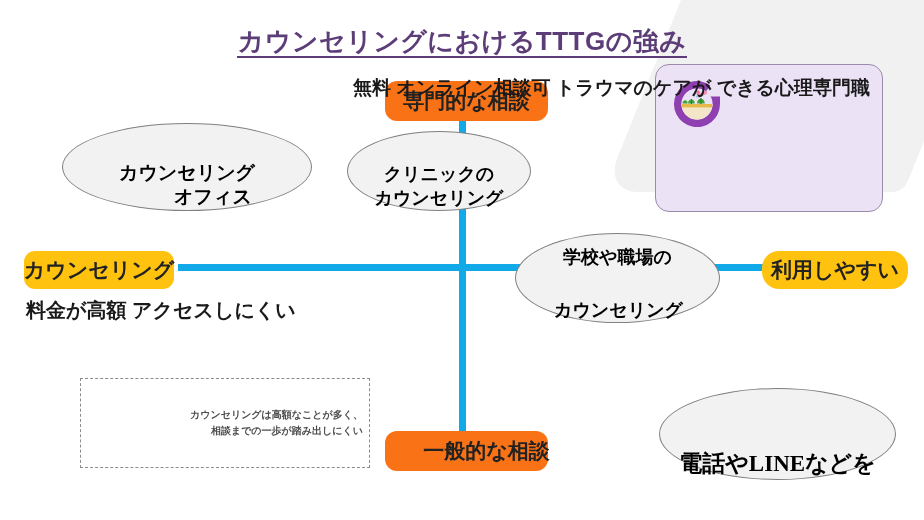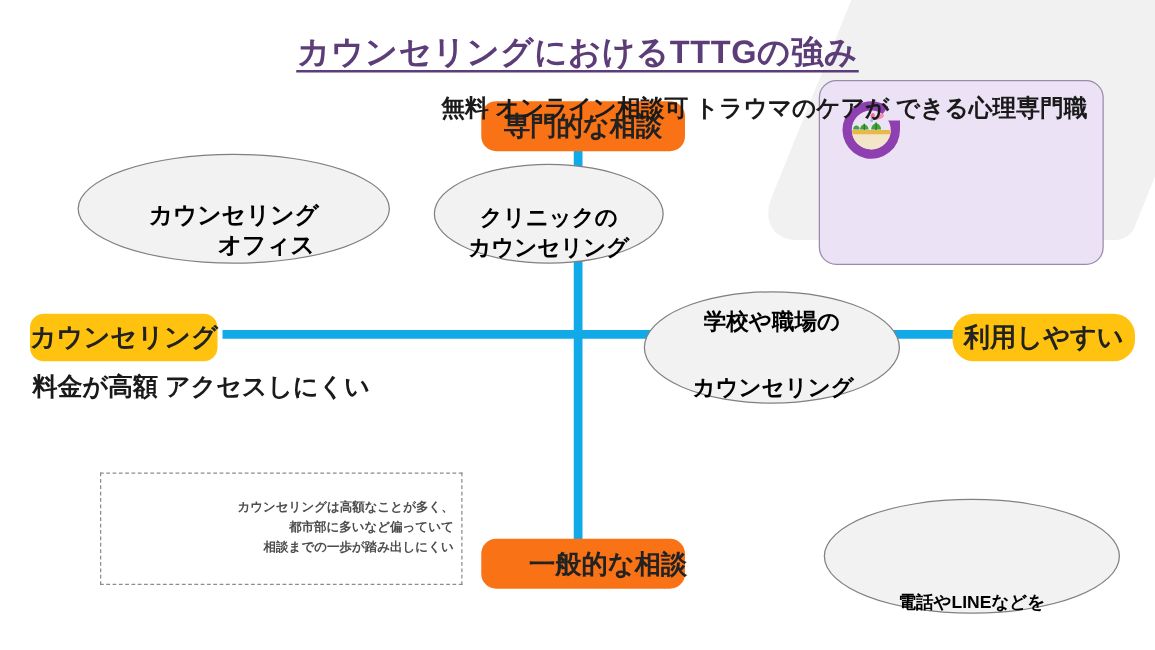--- a/index.html
+++ b/index.html
@@ -124,21 +124,21 @@
     font-weight: bold;
     box-sizing: border-box;
     text-align: center;
     line-height: 1.3;
   }
   .ellipse span { display: block; white-space: nowrap; }
 
   #ell-office   { left: 62px;  top: 123px; width: 250px; height: 88px;  font-size: 19px; }
   #ell-clinic   { left: 347px; top: 131px; width: 184px; height: 80px;  font-size: 18px; }
   #ell-school   { left: 515px; top: 233px; width: 205px; height: 90px;  font-size: 18px; gap: 29px; }
-  #ell-phone    { left: 659px; top: 399px; width: 237px; height: 92px;  font-size: 14px; }
+  #ell-phone    { left: 659px; top: 388px; width: 237px; height: 92px;  font-size: 23px; font-family: Liberation Serif, serif; }
 
   #ell-office .l2  { margin-left: 52px; }
   #ell-school .l2  { margin-left: 2px; }
   #ell-phone  .l2  { margin-left: 46px; }
 
   
   .purple-card {
     position: absolute;
     left: 655px;
     top: 64px;
@@ -255,17 +255,16 @@
     <div class="purple-text">
       <span>無料</span>
       <span>オンライン相談可</span>
       <span>トラウマのケアが</span>
       <span>できる心理専門職</span>
     </div>
   </div>
 
   <div class="dashed-note">
     <span>カウンセリングは高額なことが多く、</span>
-    <span>都市部に多いなど偏っていて</span>
     <span>相談までの一歩が踏み出しにくい</span>
   </div>
 
 </div>
 
 </body></html>

